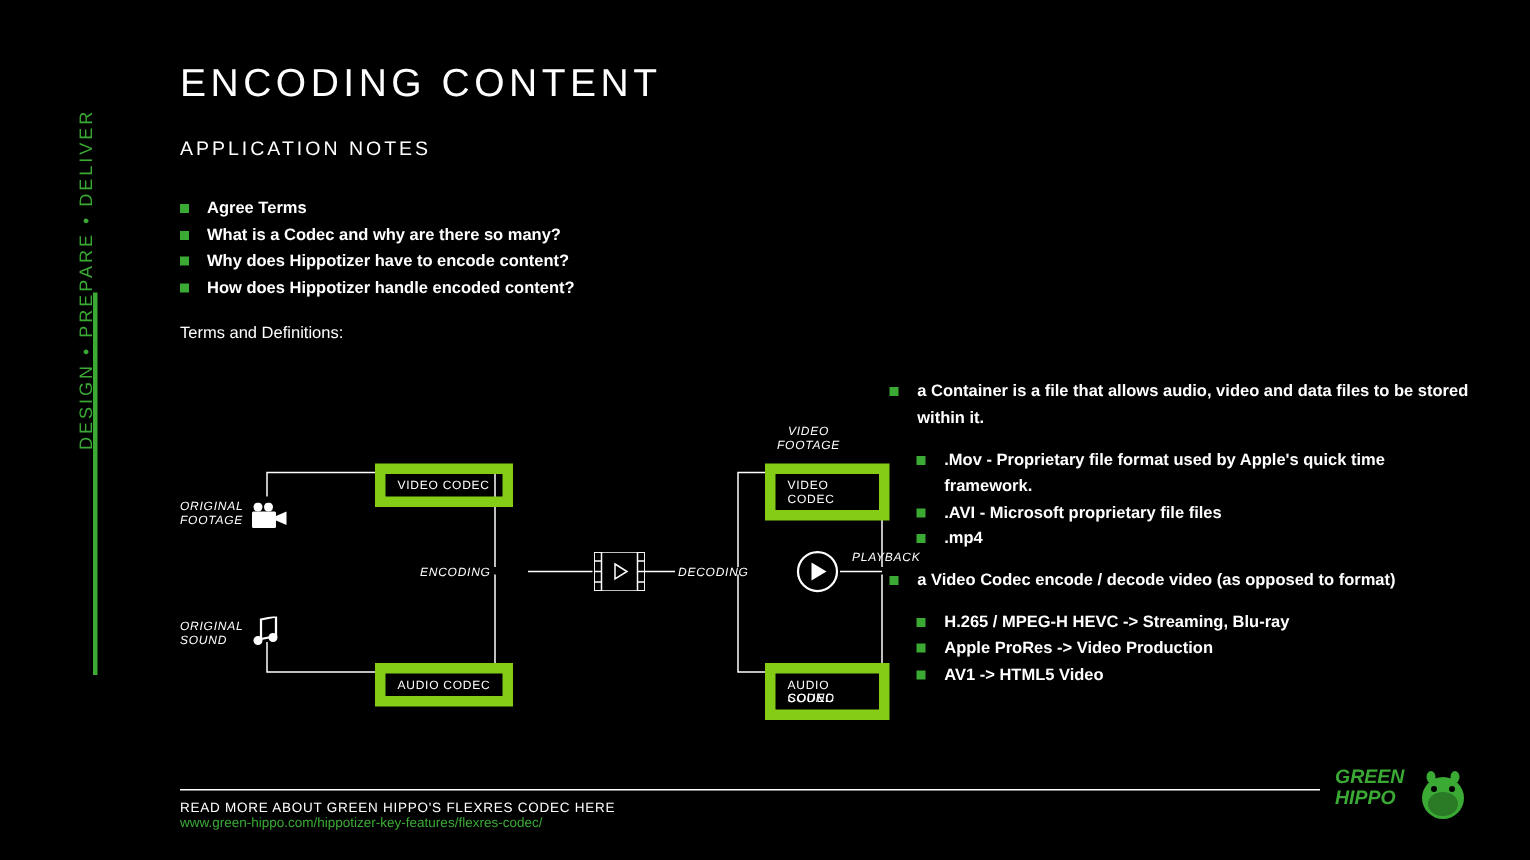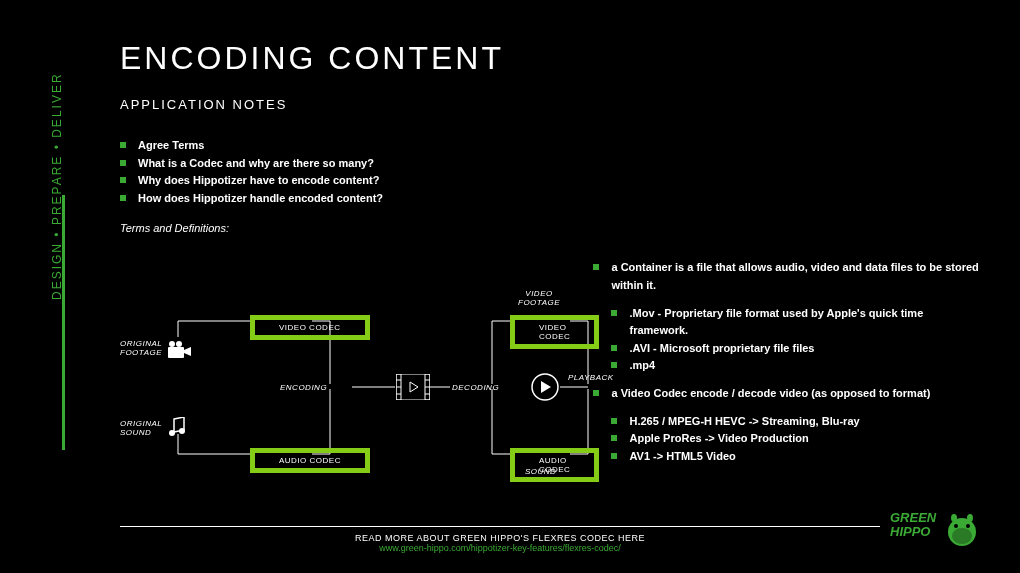--- a/index.html
+++ b/index.html
@@ -1,34 +1,34 @@
 <!DOCTYPE html>
 <html><head>
 <meta charset="utf-8">
 <style>
   * { box-sizing: border-box; margin: 0; padding: 0; }
   html, body { width: 1020px; height: 573px; background: #000; color: #fff; font-family: "Segoe UI", Arial, sans-serif; overflow: hidden; }
   .page { position: relative; width: 1020px; height: 573px; padding: 40px 40px 20px 120px; }
-  .title { font-size: 32px; font-weight: 300; letter-spacing: 3px; font-family: "Arial Narrow", Arial, sans-serif; }
+  .title { font-size: 26px; font-weight: 300; letter-spacing: 3px; font-family: "Arial Narrow", Arial, sans-serif; }
   .subtitle { font-size: 13px; letter-spacing: 2px; margin-top: 20px; font-family: "Arial Narrow", Arial, sans-serif; }
   .side-label { position: absolute; left: 50px; top: 300px; transform: rotate(-90deg); transform-origin: left top; font-size: 12px; letter-spacing: 2px; color: #3aaa35; font-family: "Arial Narrow", Arial, sans-serif; }
   .side-bar { position: absolute; left: 62px; top: 195px; width: 3px; height: 255px; background: #3aaa35; }
   .toc { margin-top: 25px; font-size: 11px; line-height: 1.6; }
   .toc li, .defs li, .info li { list-style: none; position: relative; padding-left: 18px; font-weight: bold; }
   .sq::before { content: ""; position: absolute; left: 0; top: 5px; width: 6px; height: 6px; background: #3aaa35; }
-  .defs-head { margin-top: 15px; font-size: 11px; font-style: italic; }
+  .defs-head { margin-top: 15px; font-size: 11px; }
   .defs { margin-top: 3px; font-size: 11px; }
   .main { position: relative; display: flex; margin-top: 25px; }
   .diagram { position: relative; width: 490px; height: 230px; font-size: 8px; letter-spacing: 0.5px; font-family: "Arial Narrow", Arial, sans-serif; }
   .dlabel { position: absolute; color: #fff; text-align: center; font-style: italic; }
-  .dbox { position: absolute; border: 5px solid #84cc16; padding: 3px 24px; font-size: 8px; letter-spacing: 0.5px; }
+  .dbox { position: absolute; border: 7px solid #84cc16; padding: 3px 8px; font-size: 8px; letter-spacing: 0.5px; }
   .info { width: 400px; font-size: 11px; line-height: 1.6; }
   .info .group { margin-bottom: 10px; }
   .info .sub li { margin-left: 18px; }
-  .footer { position: absolute; left: 120px; bottom: 20px; font-size: 9px; text-align: center; }
+  .footer { position: absolute; left: 120px; bottom: 20px; font-size: 9px; }
   .footer .line { border-top: 1px solid #fff; width: 760px; margin-bottom: 6px; }
   .footer a { color: #3aaa35; text-decoration: none; }
   .logo { position: absolute; right: 40px; bottom: 25px; }
   svg { display: block; }
 </style>
 </head>
 <body>
 
 <div class="page">
 

